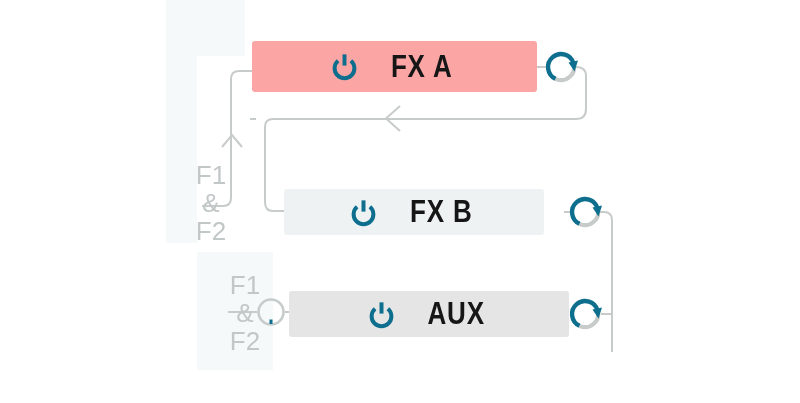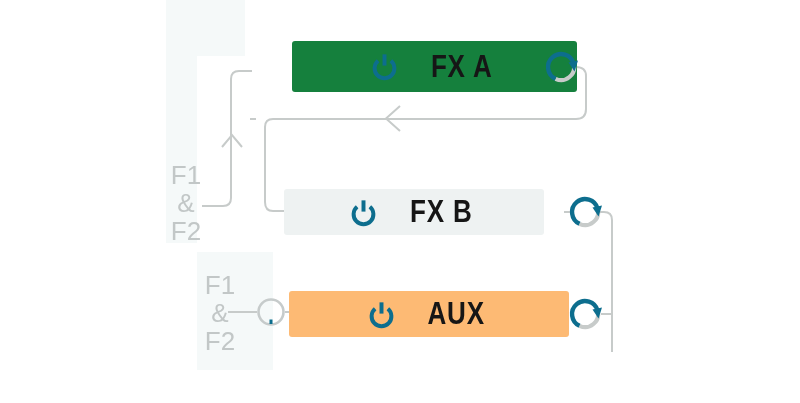--- a/index.html
+++ b/index.html
@@ -11,36 +11,36 @@
   #bg-panel-top{left:168px;top:0;width:77px;height:56px;}
   #bg-panel-left{left:166px;top:0;width:31px;height:243px;}
   #bg-panel-aux{left:197px;top:252px;width:76px;height:118px;}
 
   svg.wires{position:absolute;left:0;top:0;}
   .wire{stroke:#c7cbca;stroke-width:2;fill:none;}
   .block{
     position:absolute;display:flex;align-items:center;justify-content:center;
     gap:27px;border-radius:3px;
   }
-  #block-fx-a{left:252px;top:41px;width:285px;height:51px;background:#15803d;margin-left:40px;}
+  #block-fx-a{left:252px;top:41px;width:285px;height:51px;background:#fca5a5;}
   #block-fx-b{left:284px;top:189px;width:260px;height:46px;background:#eef2f2;}
-  #block-aux{left:289px;top:291px;width:280px;height:46px;background:#fdba74;justify-content:center;}
+  #block-aux{left:289px;top:291px;width:280px;height:46px;background:#e5e5e5;justify-content:center;}
   .block-label{
     font-size:31px;font-weight:700;color:#161616;letter-spacing:1px;
     transform:scaleX(0.84);transform-origin:center;white-space:nowrap;
   }
   .power{width:27px;height:31px;display:block;cursor:pointer;}
   .knob{position:absolute;width:34px;height:34px;cursor:pointer;}
   #knob-fx-a{left:544px;top:50px;}
   #knob-fx-b{left:568px;top:195px;}
   #knob-aux{left:568px;top:297px;}
   #knob-aux-send{position:absolute;left:255px;top:296px;width:32px;height:32px;cursor:pointer;}
   .side-label{
     position:absolute;width:36px;text-align:center;color:#c2c7c7;
-    font-size:26px;line-height:28px;font-weight:400;
+    font-size:26px;line-height:28px;font-weight:400;margin-left:25px;
   }
   #side-label-1{left:168px;top:161px;}
   #side-label-2{left:202px;top:271px;}
 </style>
 </head>
 <body>
 
 <div class="canvas">
 
   <div class="bg-panel" id="bg-panel-top"></div>

